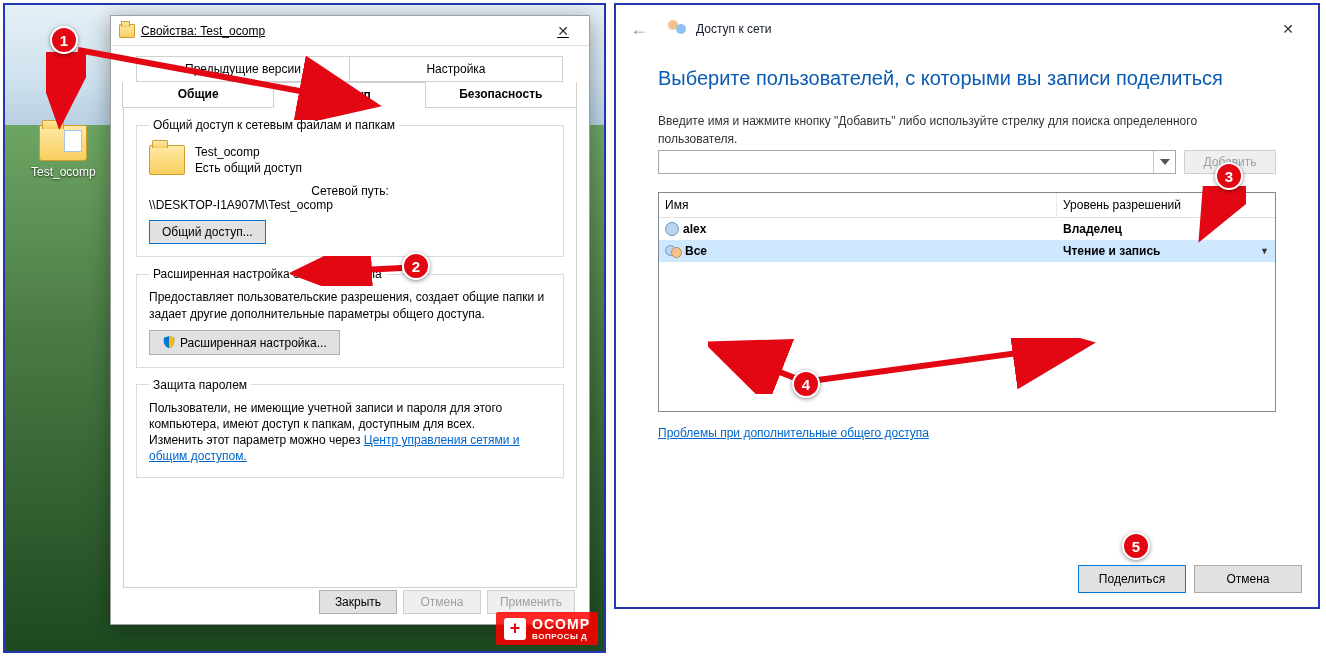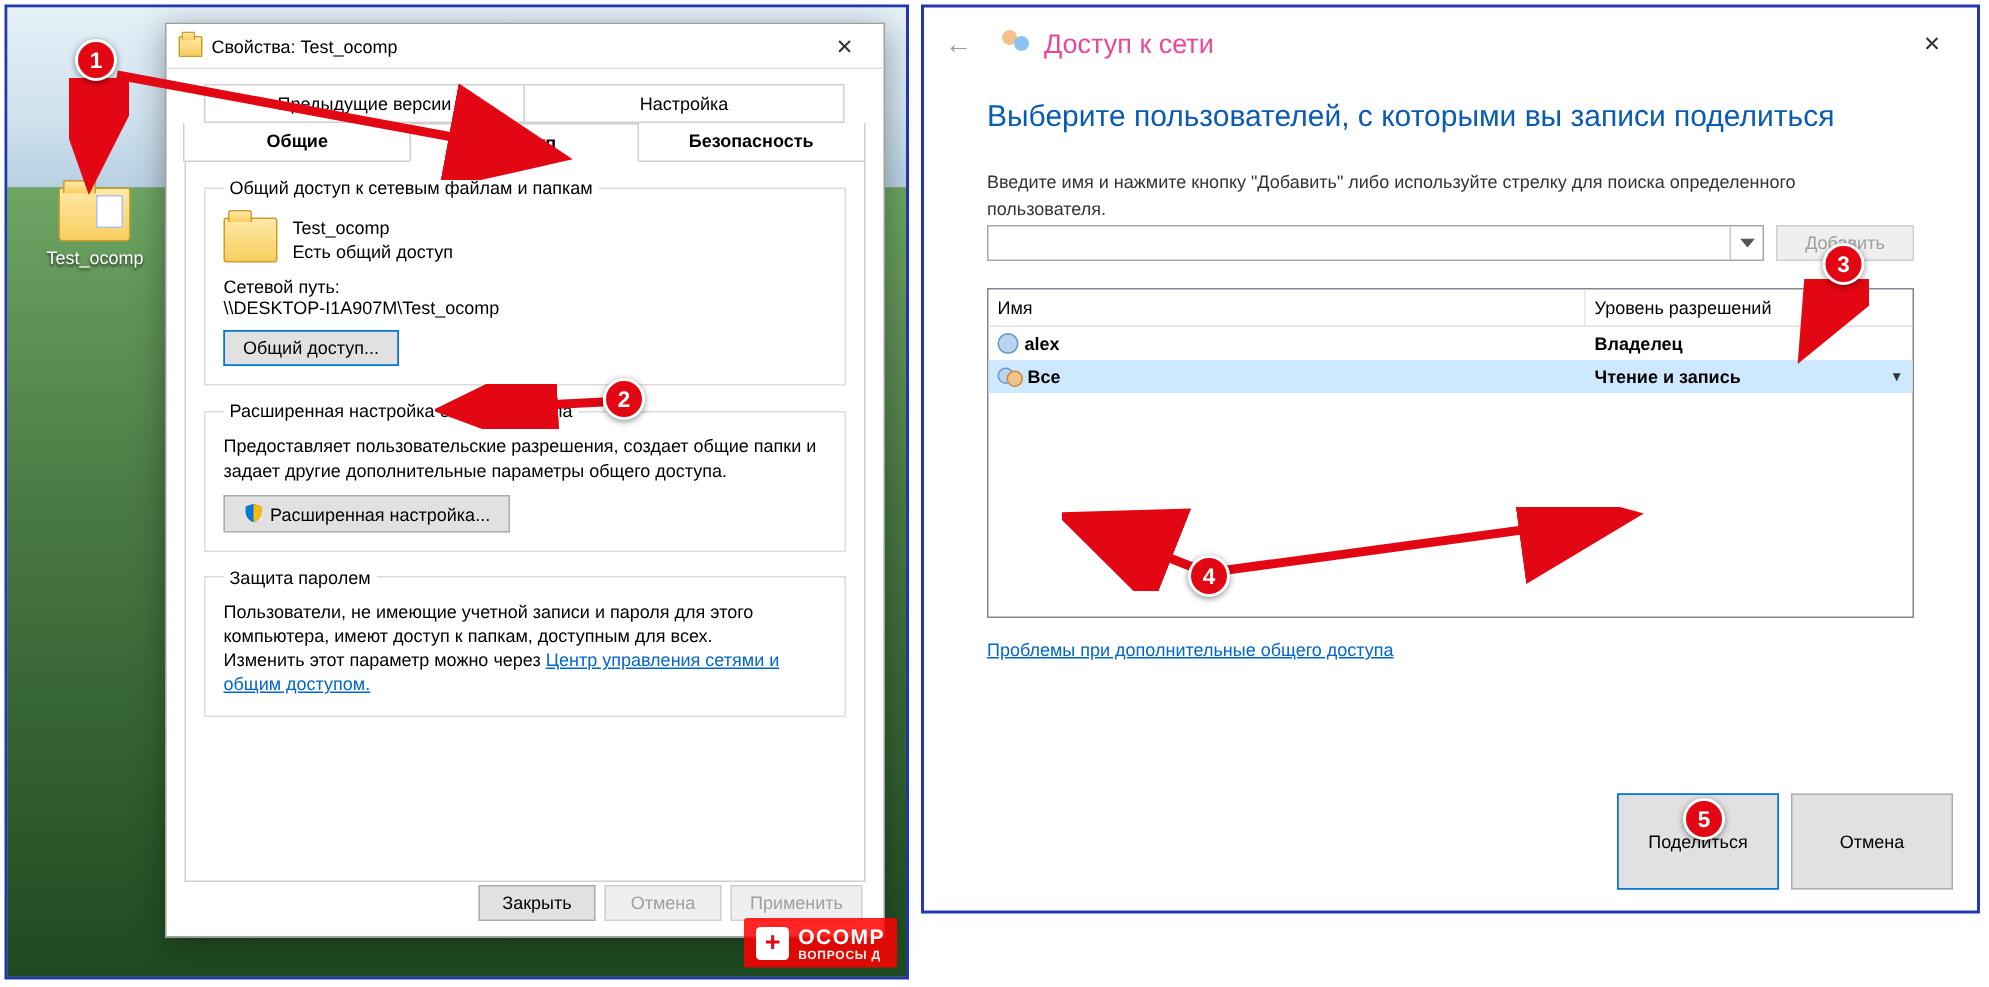--- a/index.html
+++ b/index.html
@@ -22,21 +22,21 @@
   .desk-folder .folder-shape::before { content:""; position:absolute; left:2px; top:-6px; width:20px; height:8px;
       background:linear-gradient(#ffe9a6,#f8ce5e); border:1px solid #cf9d2a; border-bottom:none; border-radius:2px 2px 0 0;}
   .desk-folder .folder-shape .page { position:absolute; right:4px; top:4px; width:18px; height:22px;
       background:#fff; border:1px solid #aac3e9;}
   .desk-folder .label { text-shadow:0 1px 2px rgba(0,0,0,.8); }
 
   
   .props-win { position:absolute; left:105px; top:10px; width:480px; height:610px;
                background:#fff; border:1px solid #a0a0a0; box-shadow:0 4px 20px rgba(0,0,0,.35); }
   .titlebar { height:30px; line-height:30px; padding:0 6px 0 8px; font-size:12px; color:#000;
-              display:flex; align-items:center; border-bottom:1px solid #e0e0e0;}
+              display:flex; align-items:center; border-bottom:1px solid #e0e0e0;text-decoration:underline;}
   .titlebar .mini-folder { width:16px; height:14px; background:linear-gradient(#ffe9a6,#f8ce5e);
       border:1px solid #cf9d2a; border-radius:1px; margin-right:6px; position:relative;}
   .titlebar .mini-folder::before{content:"";position:absolute;left:1px;top:-4px;width:7px;height:5px;
       background:linear-gradient(#ffe9a6,#f8ce5e);border:1px solid #cf9d2a;border-bottom:none;border-radius:1px 1px 0 0;}
   .titlebar .title { flex:1; }
   .titlebar .close { width:40px; height:30px; text-align:center; cursor:pointer; font-size:14px; color:#333;}
 
   .tabs-row1, .tabs-row2 { display:flex; }
   .tabs-row1 .tab, .tabs-row2 .tab { flex:1; text-align:center; padding:5px 0; border:1px solid #d0d0d0;
       background:#fff; cursor:pointer; font-size:12px; margin-left:-1px;}
@@ -49,21 +49,21 @@
   .props-body { border:1px solid #d0d0d0; margin:0 12px 12px; padding:10px 12px; border-top:none; min-height:480px;}
 
   fieldset.group { border:1px solid #dcdcdc; padding:8px 12px 12px; margin-bottom:10px; }
   fieldset.group legend { padding:0 4px; font-size:12px; }
   .folder-row { display:flex; align-items:center; gap:10px; margin:4px 0 6px;}
   .big-folder { width:36px; height:30px; background:linear-gradient(#ffe9a6,#f8ce5e); border:1px solid #cf9d2a;
                 border-radius:2px; position:relative;}
   .big-folder::before{content:"";position:absolute;left:2px;top:-6px;width:14px;height:7px;
       background:linear-gradient(#ffe9a6,#f8ce5e);border:1px solid #cf9d2a;border-bottom:none;border-radius:2px 2px 0 0;}
   .folder-row .txt div { line-height:1.35;}
-  .net-label { margin-top:8px; }
+  .net-label { margin-top:8px;text-align:center; }
   .net-path { margin-bottom:8px; }
   .win-btn { display:inline-block; padding:4px 12px; background:#e1e1e1; border:1px solid #adadad;
              cursor:pointer; font-family:inherit; font-size:12px;}
   .win-btn.focus { border:1px solid #0078d7; outline:1px solid #0078d7; outline-offset:-1px;}
   .adv-text { font-size:12px; line-height:1.35; margin-bottom:8px;}
   .shield { display:inline-block; width:14px; height:14px; vertical-align:-2px; margin-right:4px;}
   .pwd-text { font-size:12px; line-height:1.35; }
   a.link { color:#0066cc; text-decoration:underline; cursor:pointer;}
   .dlg-buttons { position:absolute; right:14px; bottom:10px; display:flex; gap:6px;}
   .dlg-buttons .win-btn { min-width:78px; text-align:center;}
@@ -79,21 +79,21 @@
 
   
   .right-panel { position:absolute; left:614px; top:3px; width:706px; height:606px;
                  border:2px solid #2338b0; background:#fff; }
   .np-header { height:48px; display:flex; align-items:center; padding:0 8px; }
   .np-back { width:30px;height:30px;display:flex;align-items:center;justify-content:center;color:#999;
              font-size:18px; cursor:default;}
   .np-icon { width:22px;height:18px;margin:0 6px 0 14px; position:relative;}
   .np-icon .usr{width:10px;height:10px;border-radius:50%;background:#f3c28a;display:block;position:absolute;}
   .np-icon .u1{left:0;top:0;} .np-icon .u2{left:8px;top:4px;background:#8ec2f0;}
-  .np-title { font-size:18px; color:#ec4899;}
+  .np-title { font-size:12px; color:#0f172a;}
   .np-close { margin-left:auto; width:44px;height:30px;text-align:center;line-height:30px;
               font-size:14px;color:#333;cursor:pointer;}
   .np-body { padding:14px 42px 0;}
   .np-h1 { color:#0a5bb3; font-size:20px; font-weight:400; margin-bottom:22px;}
   .np-instr { font-size:12px; color:#333; line-height:1.5; margin-bottom:2px;}
   .np-combo-row { display:flex; gap:8px; margin-bottom:18px;}
   .np-combo { flex:1; height:24px; border:1px solid #a7a7a7; position:relative; background:#fff;}
   .np-combo .chev { position:absolute; right:0; top:0; width:22px; height:100%; border-left:1px solid #c8c8c8;
       display:flex;align-items:center;justify-content:center; color:#555;}
   .np-add { min-width:92px; text-align:center;}
@@ -109,21 +109,21 @@
   .cell-perm { flex:1; display:flex; align-items:center; justify-content:space-between; padding-right:8px;}
   .usr-ico { width:14px;height:14px;border-radius:50%;background:#bcd5ef;display:inline-block;border:1px solid #6a99c7;}
   .grp-ico { width:16px;height:14px;position:relative;display:inline-block;}
   .grp-ico::before,.grp-ico::after{content:"";position:absolute;width:9px;height:9px;border-radius:50%;
       background:#bcd5ef;border:1px solid #6a99c7;}
   .grp-ico::before{left:0;top:1px;} .grp-ico::after{left:6px;top:3px;background:#f3c28a;border-color:#c78a4a;}
   .np-row.sel { background:#cde8ff;}
   .np-row.sel .cell-perm .chev2 { font-size:9px;color:#333;}
   .np-trouble { margin-top:14px;}
   .np-footer { position:absolute; right:16px; bottom:14px; display:flex; gap:8px;}
-  .np-footer .win-btn { min-width:108px; padding:24px 12px;}
+  .np-footer .win-btn { min-width:108px; padding:6px 12px;}
 
   
   .badge { position:absolute; width:28px; height:28px; border-radius:50%; background:#e30613;
            color:#fff; font-weight:bold; font-size:15px; display:flex; align-items:center; justify-content:center;
            border:2px solid #fff; box-shadow:0 1px 4px rgba(0,0,0,.45); z-index:50;}
   svg.ann { position:absolute; z-index:40; pointer-events:none; }
 </style>
 </head>
 <body>
 

